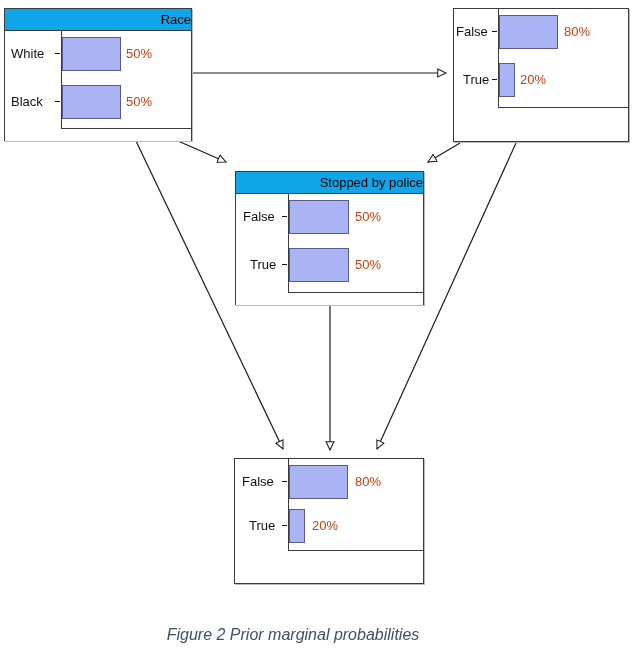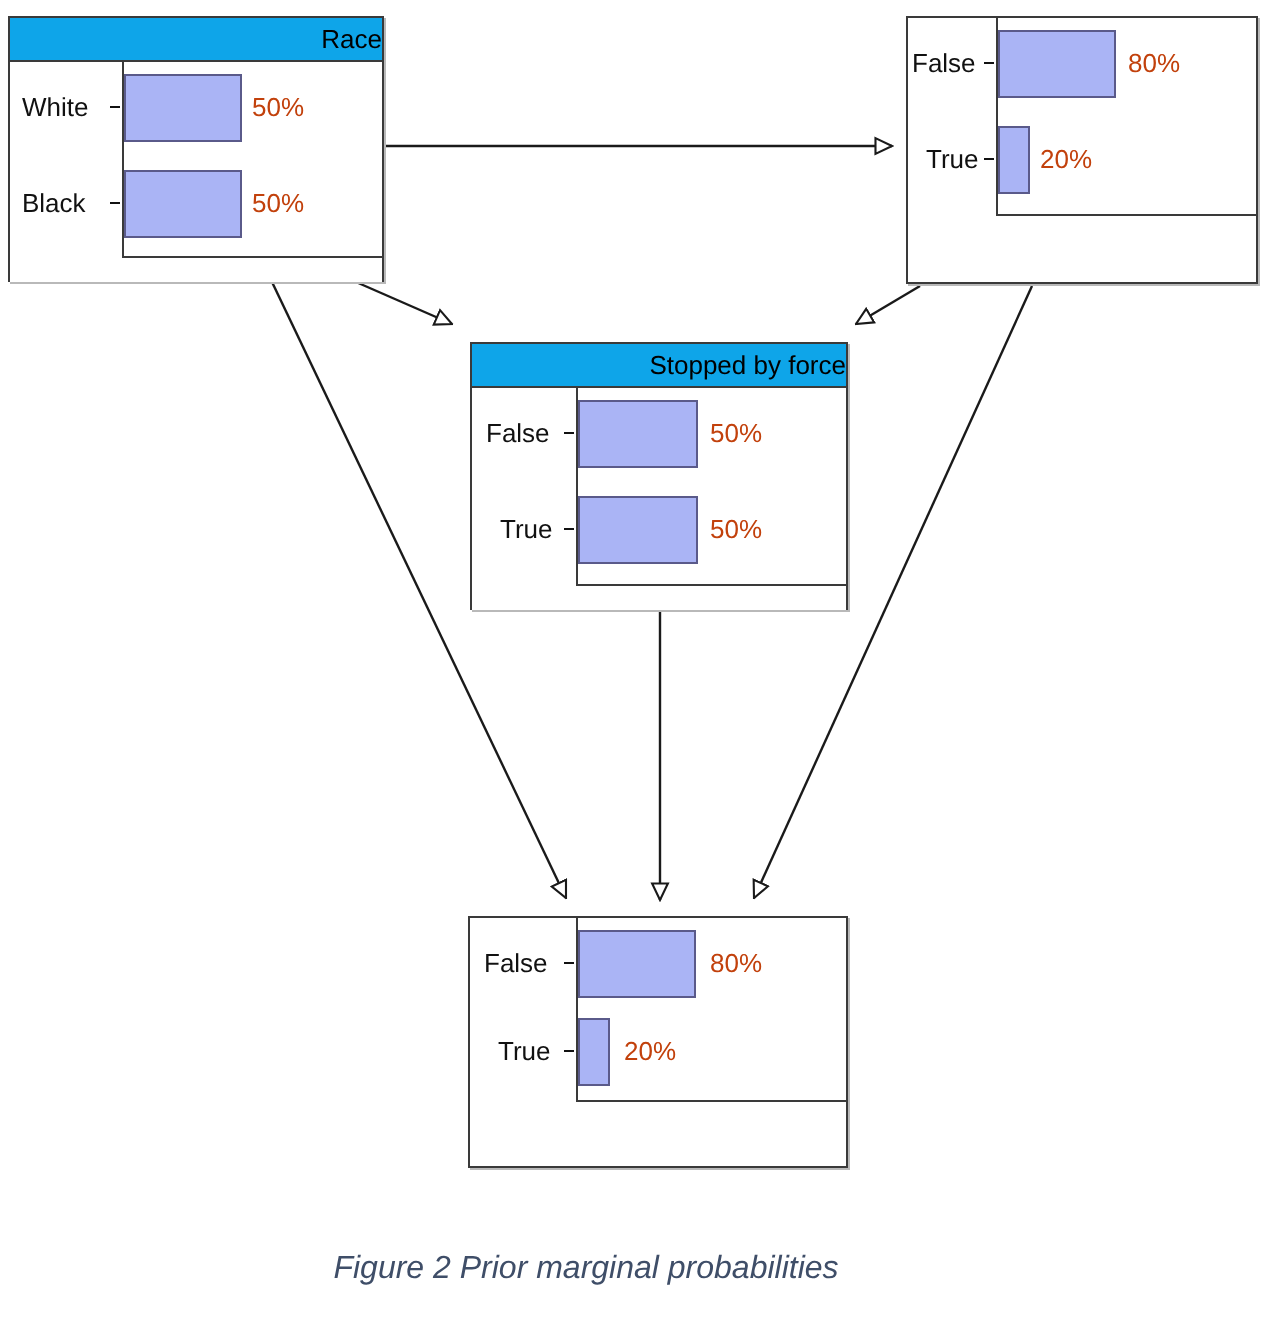--- a/index.html
+++ b/index.html
@@ -182,21 +182,21 @@
       <div class="state-row" style="top:50px;">
         <div class="state-label" style="right:auto; left:9px;">True</div>
         <div class="tick" style="left:38px;"></div>
         <div class="bar" style="left:45px; width:16px;"></div>
         <div class="bar-value" style="left:66px;">20%</div>
       </div>
     </div>
   </div>
 
   <div class="node" style="left:235px; top:171px; width:189px; height:134px;">
-    <div class="node-title">Stopped by force</div>
+    <div class="node-title">Stopped by police</div>
     <div class="node-body" style="height:111px;">
       <div class="bar-frame" style="left:52px; top:0px; width:136px; height:99px;"></div>
 
       <div class="state-row" style="top:2px;">
         <div class="state-label" style="right:auto; left:7px;">False</div>
         <div class="tick" style="left:46px;"></div>
         <div class="bar" style="left:53px; width:60px;"></div>
         <div class="bar-value" style="left:119px;">50%</div>
       </div>
 

